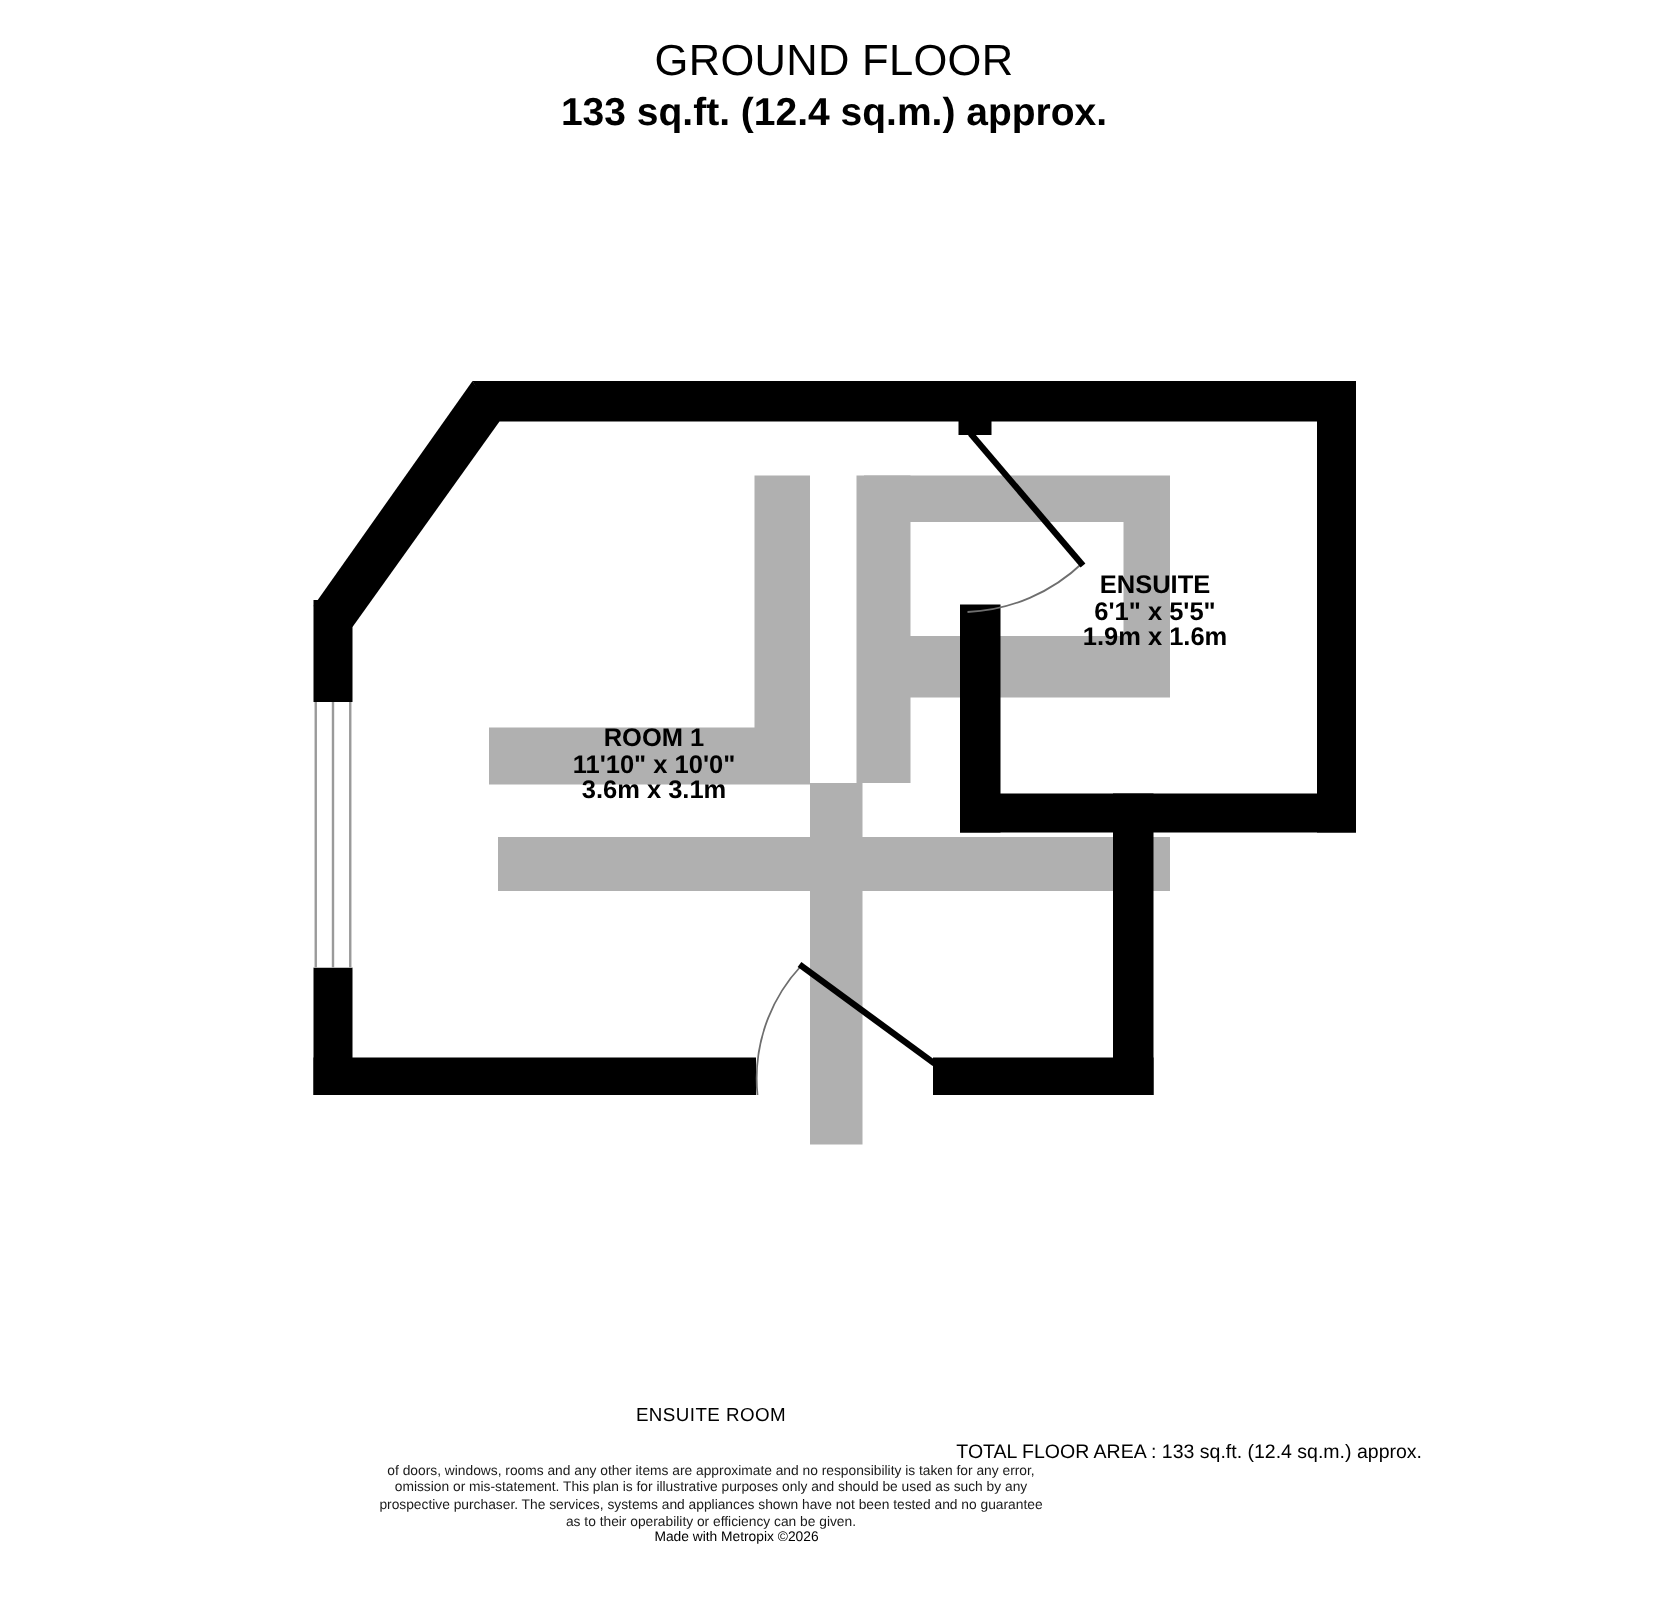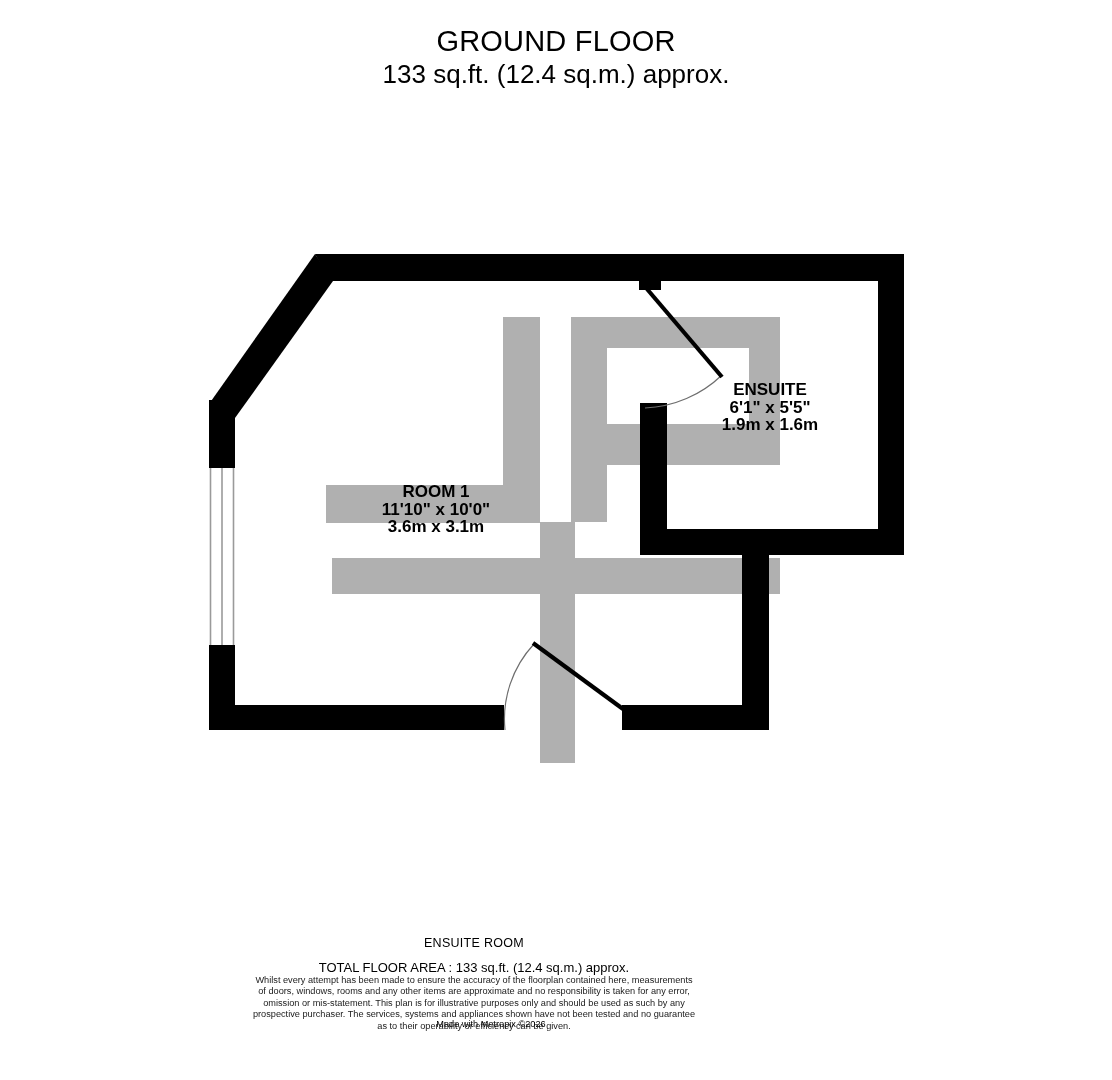--- a/index.html
+++ b/index.html
@@ -34,21 +34,21 @@
   }
   .header .line1 {
     font-size: 29px;
     line-height: 34px;
     letter-spacing: 0.2px;
     font-weight: 400;
   }
   .header .line2 {
     font-size: 26px;
     line-height: 32px;
-    font-weight: 400;
+    font-weight: 700;
   }
 
   
   .plan-wrap {
     position: absolute;
     left: 0;
     top: 0;
     width: 1112px;
     height: 1080px;
   }
@@ -95,20 +95,21 @@
     text-align: center;
   }
   .footer-title {
     top: 936px;
     font-size: 12.5px;
     letter-spacing: 0.3px;
   }
   .footer-area {
     top: 960px;
     font-size: 13px;
+    text-align: right;
   }
   .footer-disc {
     top: 975px;
     font-size: 9.2px;
     line-height: 11.4px;
     color: #1a1a1a;
   }
   .footer-made {
     top: 1019px;
     font-size: 9.2px;
@@ -200,21 +201,20 @@
         <text x="770" y="413" class="ln2">6'1"  x 5'5"</text>
         <text x="770" y="430" class="ln2">1.9m  x 1.6m</text>
       </g>
 
     </svg>
   </div>
 
   <div class="footer footer-title">ENSUITE ROOM</div>
   <div class="footer footer-area">TOTAL FLOOR AREA : 133 sq.ft. (12.4 sq.m.) approx.</div>
   <div class="footer footer-disc">
-    <div>Whilst every attempt has been made to ensure the accuracy of the floorplan contained here, measurements</div>
     <div>of doors, windows, rooms and any other items are approximate and no responsibility is taken for any error,</div>
     <div>omission or mis-statement. This plan is for illustrative purposes only and should be used as such by any</div>
     <div>prospective purchaser. The services, systems and appliances shown have not been tested and no guarantee</div>
     <div>as to their operability or efficiency can be given.</div>
   </div>
   <div class="footer footer-made">Made with Metropix ©2026</div>
 
 </div>
 
 </body></html>

